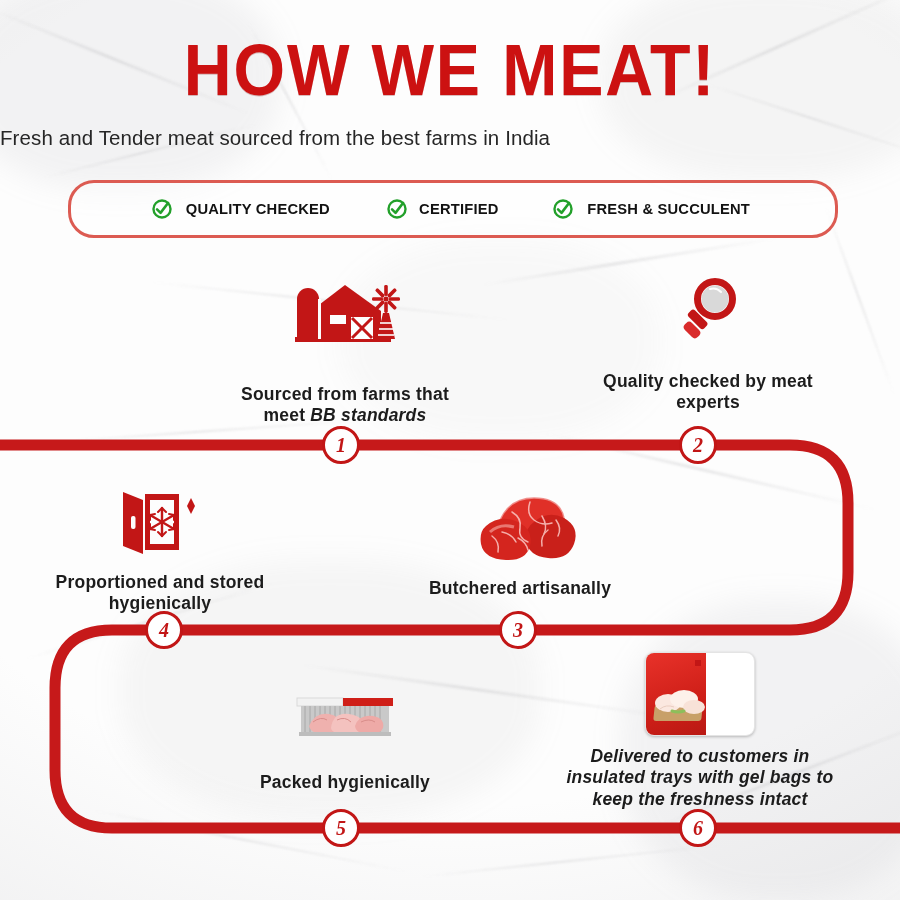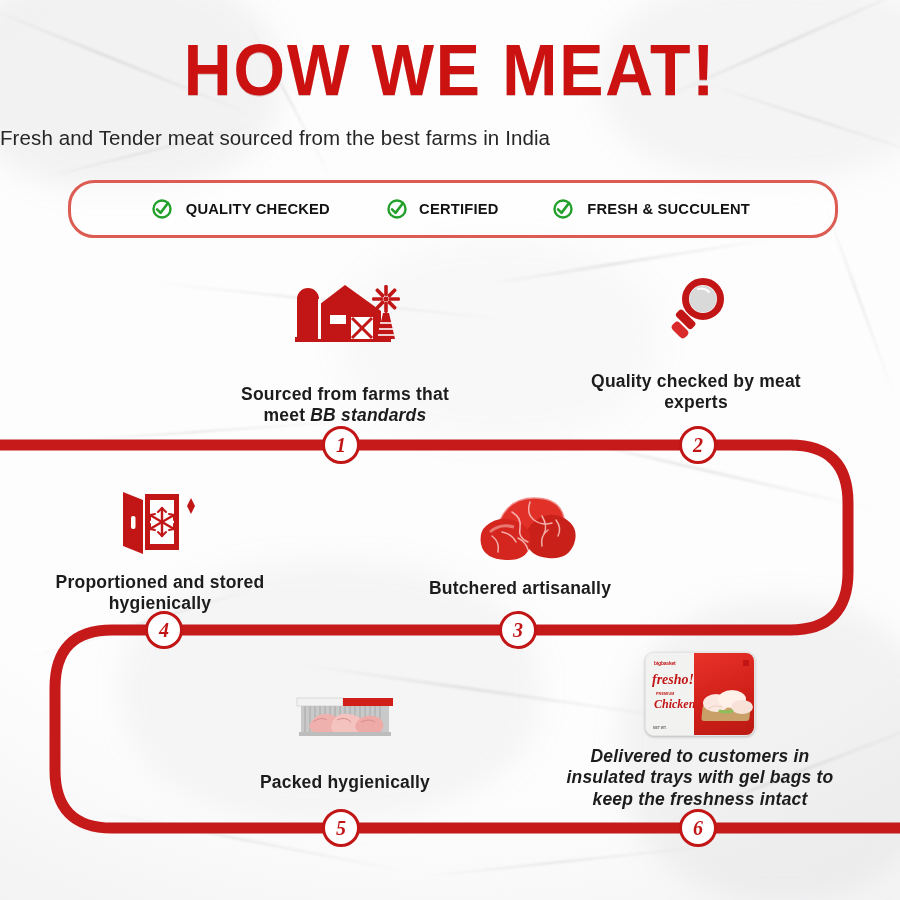--- a/index.html
+++ b/index.html
@@ -215,21 +215,21 @@
 
         <rect x="29" y="22" width="3" height="40" fill="#fdfdfd"></rect>
       </svg>
     </div>
     <div class="step-caption" style="margin-top:33px;">
       <span>Sourced from farms that</span><br>
       <span>meet </span><em>BB standards</em>
     </div>
   </div>
 
-  <div class="step" style="left:551px;top:275px;width:290px;">
+  <div class="step" style="left:563px;top:275px;width:290px;">
     <div class="icon-wrap" style="height:76px;">
       <svg width="70" height="74" viewBox="0 0 70 74">
         <circle cx="42" cy="22" r="13.5" fill="#d9d9d9"></circle>
         <circle cx="42" cy="22" r="17.5" fill="none" stroke="#c21616" stroke-width="7"></circle>
         <path d="M37 12 a11 11 0 0 1 11 3" fill="none" stroke="#fdfdfd" stroke-width="2.2" stroke-linecap="round"></path>
         <rect x="14" y="38" width="22" height="9" rx="3" transform="rotate(45 25 42)" fill="#c21616"></rect>
         <rect x="10" y="48" width="18" height="10" rx="4" transform="rotate(45 19 53)" fill="#d92b2b"></rect>
       </svg>
     </div>
     <div class="step-caption" style="margin-top:20px;">
@@ -347,27 +347,20 @@
       </svg>
     </div>
     <div class="step-caption" style="margin-top:22px;">
       <span>Packed hygienically</span>
     </div>
   </div>
 
   <div class="step" style="left:545px;top:648px;width:310px;">
     <div class="icon-wrap" style="height:88px;">
       <div class="pack">
-        <div class="pack-left">
-          <div class="pack-bb">bigbasket</div>
-          <div class="pack-fresho">fresho!</div>
-          <div class="pack-sub">PREMIUM</div>
-          <div class="pack-chicken">Chicken</div>
-          <div class="pack-net">NET WT.</div>
-        </div>
         <div class="pack-right">
           <div class="pack-sq"></div>
           <div class="pack-board"></div>
           <svg width="60" height="36" viewBox="0 0 60 36" style="position:absolute;bottom:16px;left:2px;">
             <ellipse cx="20" cy="20" rx="13" ry="9" fill="#fbe8e0"></ellipse>
             <ellipse cx="36" cy="16" rx="14" ry="9" fill="#fdf1ea"></ellipse>
             <ellipse cx="46" cy="24" rx="11" ry="7" fill="#f8e2d8"></ellipse>
             <path d="M12 26 q6 -5 14 -2" stroke="#e9cdc0" stroke-width="1" fill="none"></path>
             <path d="M24 28 q6 2 12 0" stroke="#8cbf5a" stroke-width="3" fill="none" stroke-linecap="round"></path>
           </svg>

